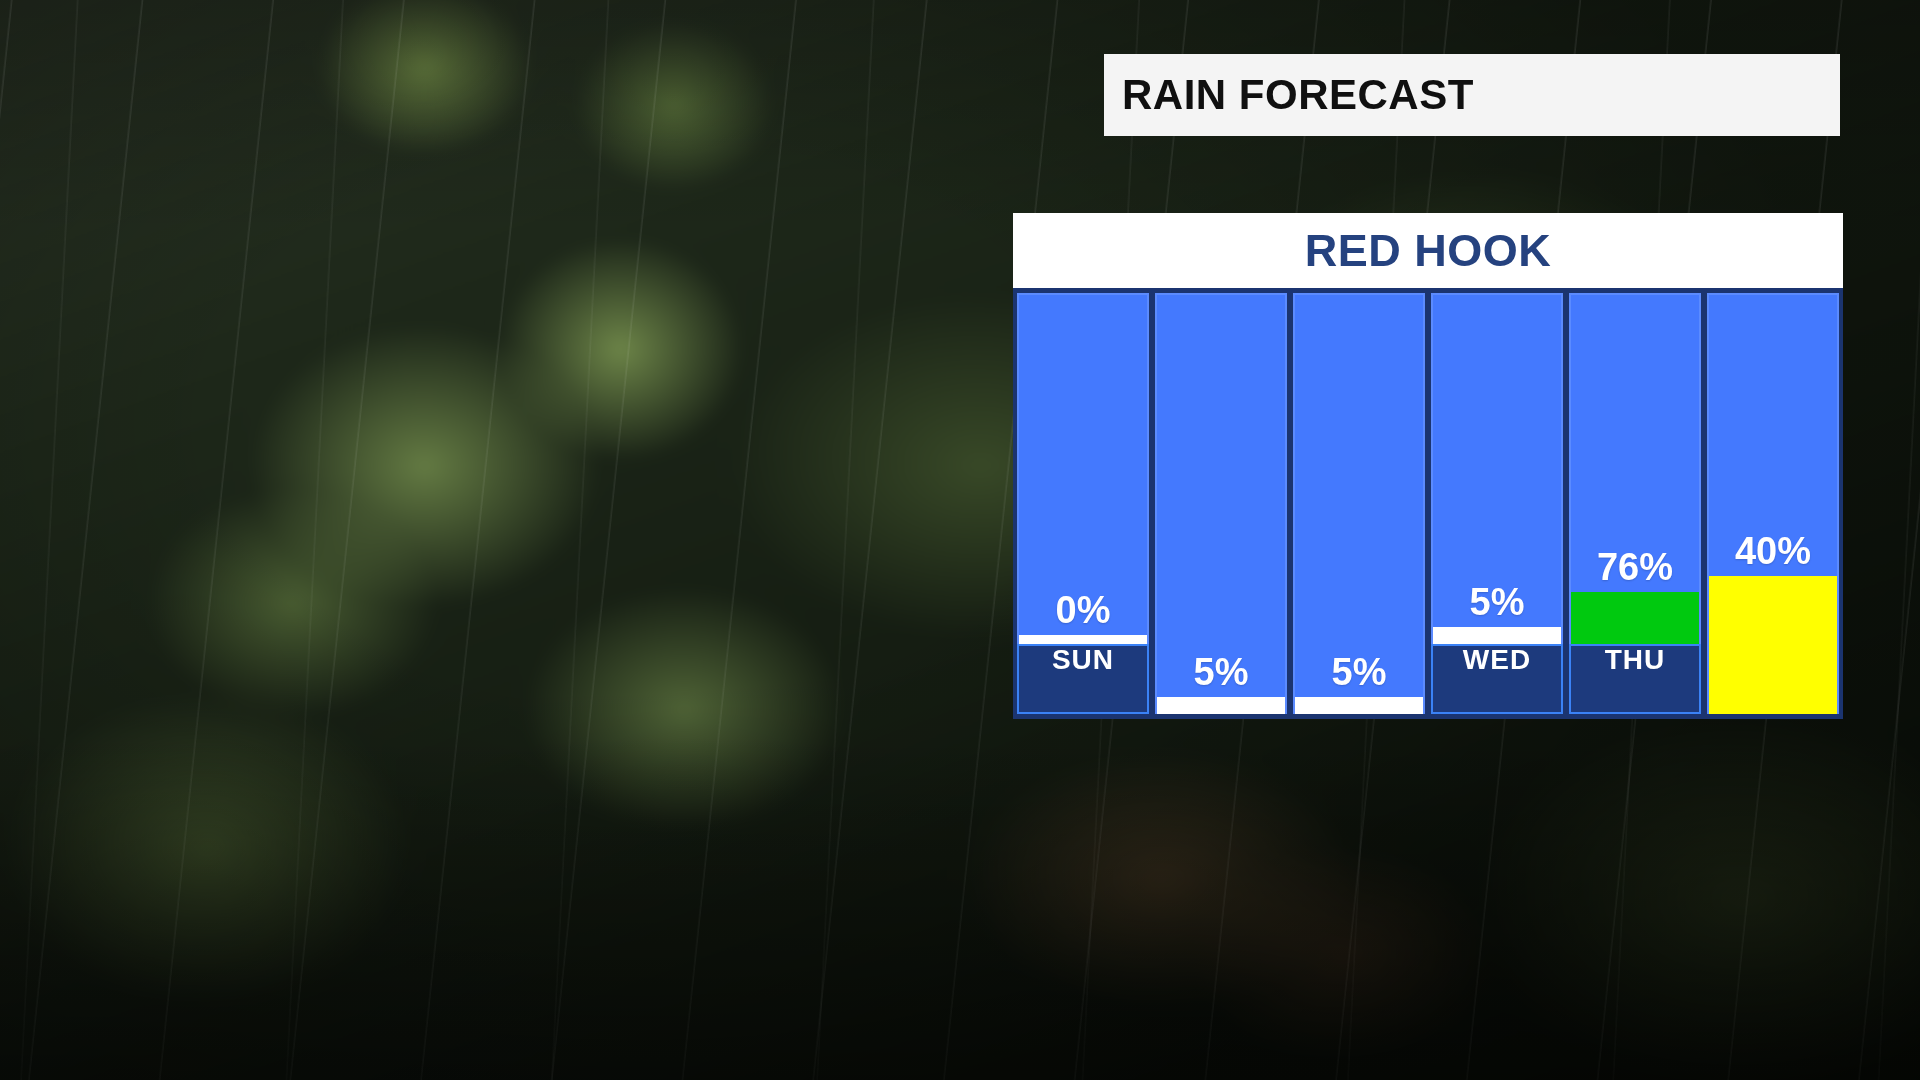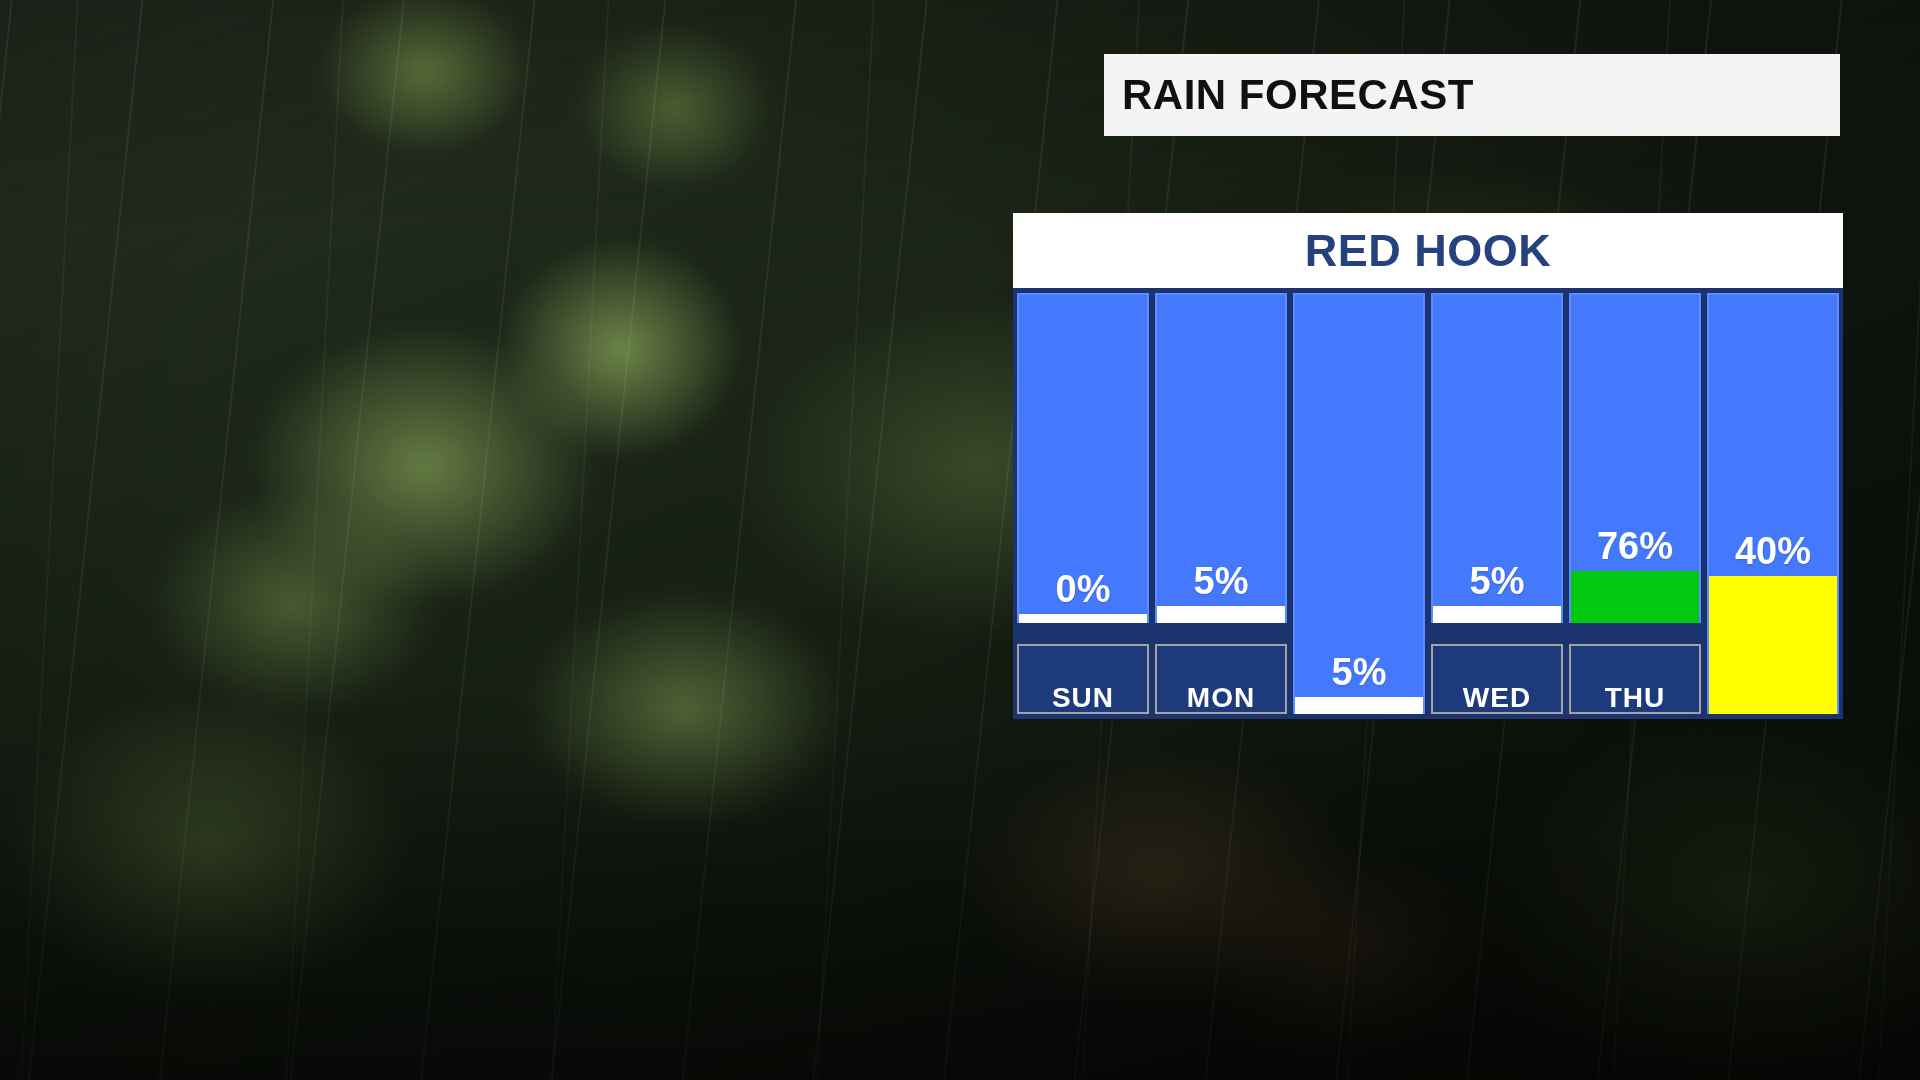--- a/index.html
+++ b/index.html
@@ -178,26 +178,25 @@
   .prob-bar {
     position: relative;
     z-index: 1;
     width: 100%;
   }
 
   
   .day-plate {
     flex: 0 0 70px;
     background: #1d3a7d;
-    border: 2px solid #a3a3a3;
-    box-sizing: border-box;
-    display: flex;
-    align-items: flex-end;
+    border: 2px solid #3b82f6;
+    box-sizing: border-box;
+    display: flex;
+    align-items: flex-start;
     justify-content: center;
-    margin-top: 21px;
   }
   .day-name {
     color: #ffffff;
     font-size: 28px;
     font-weight: bold;
     letter-spacing: 1px;
     line-height: 1;
   }
 </style>
 </head>
@@ -228,23 +227,20 @@
           </div>
           <div class="day-plate">
             <span class="day-name">SUN</span>
           </div>
         </div>
         <div class="day-col">
           <div class="prob-area">
             <div class="prob-label">5%</div>
             <div class="prob-bar" style="height: 17px; background: rgb(255, 255, 255);"></div>
           </div>
-          <div class="day-plate">
-            <span class="day-name">MON</span>
-          </div>
         </div>
         <div class="day-col">
           <div class="prob-area">
             <div class="prob-label">5%</div>
             <div class="prob-bar" style="height: 17px; background: rgb(255, 255, 255);"></div>
           </div>
         </div>
         <div class="day-col">
           <div class="prob-area">
             <div class="prob-label">5%</div>

